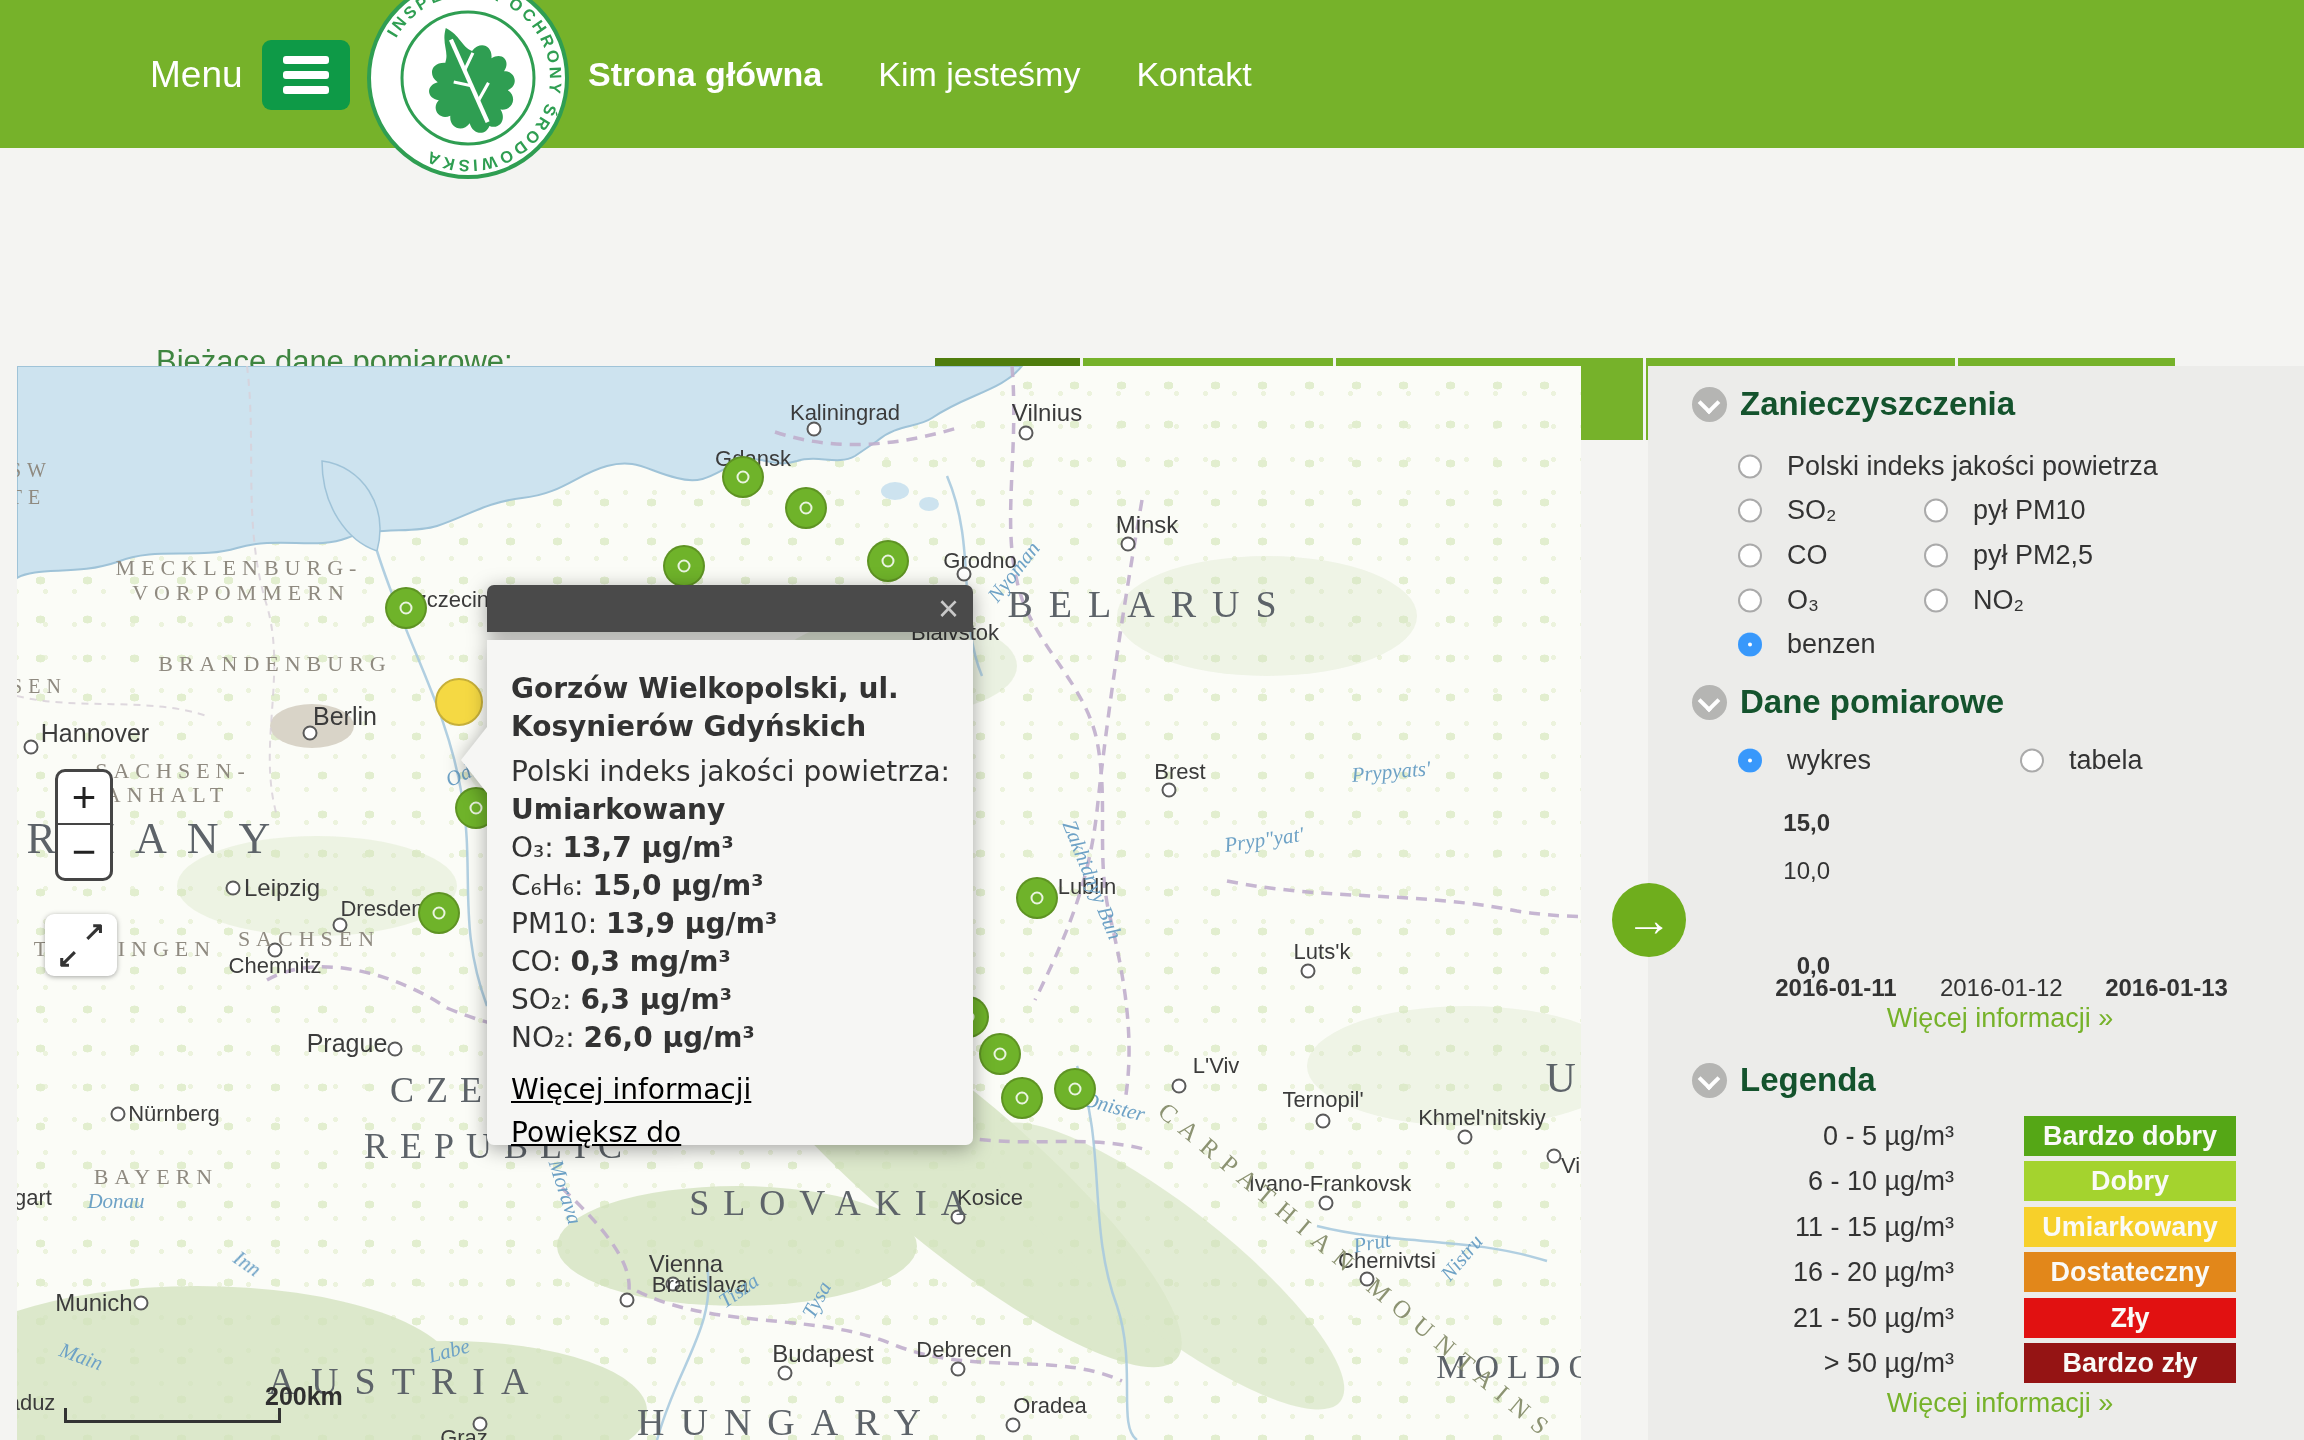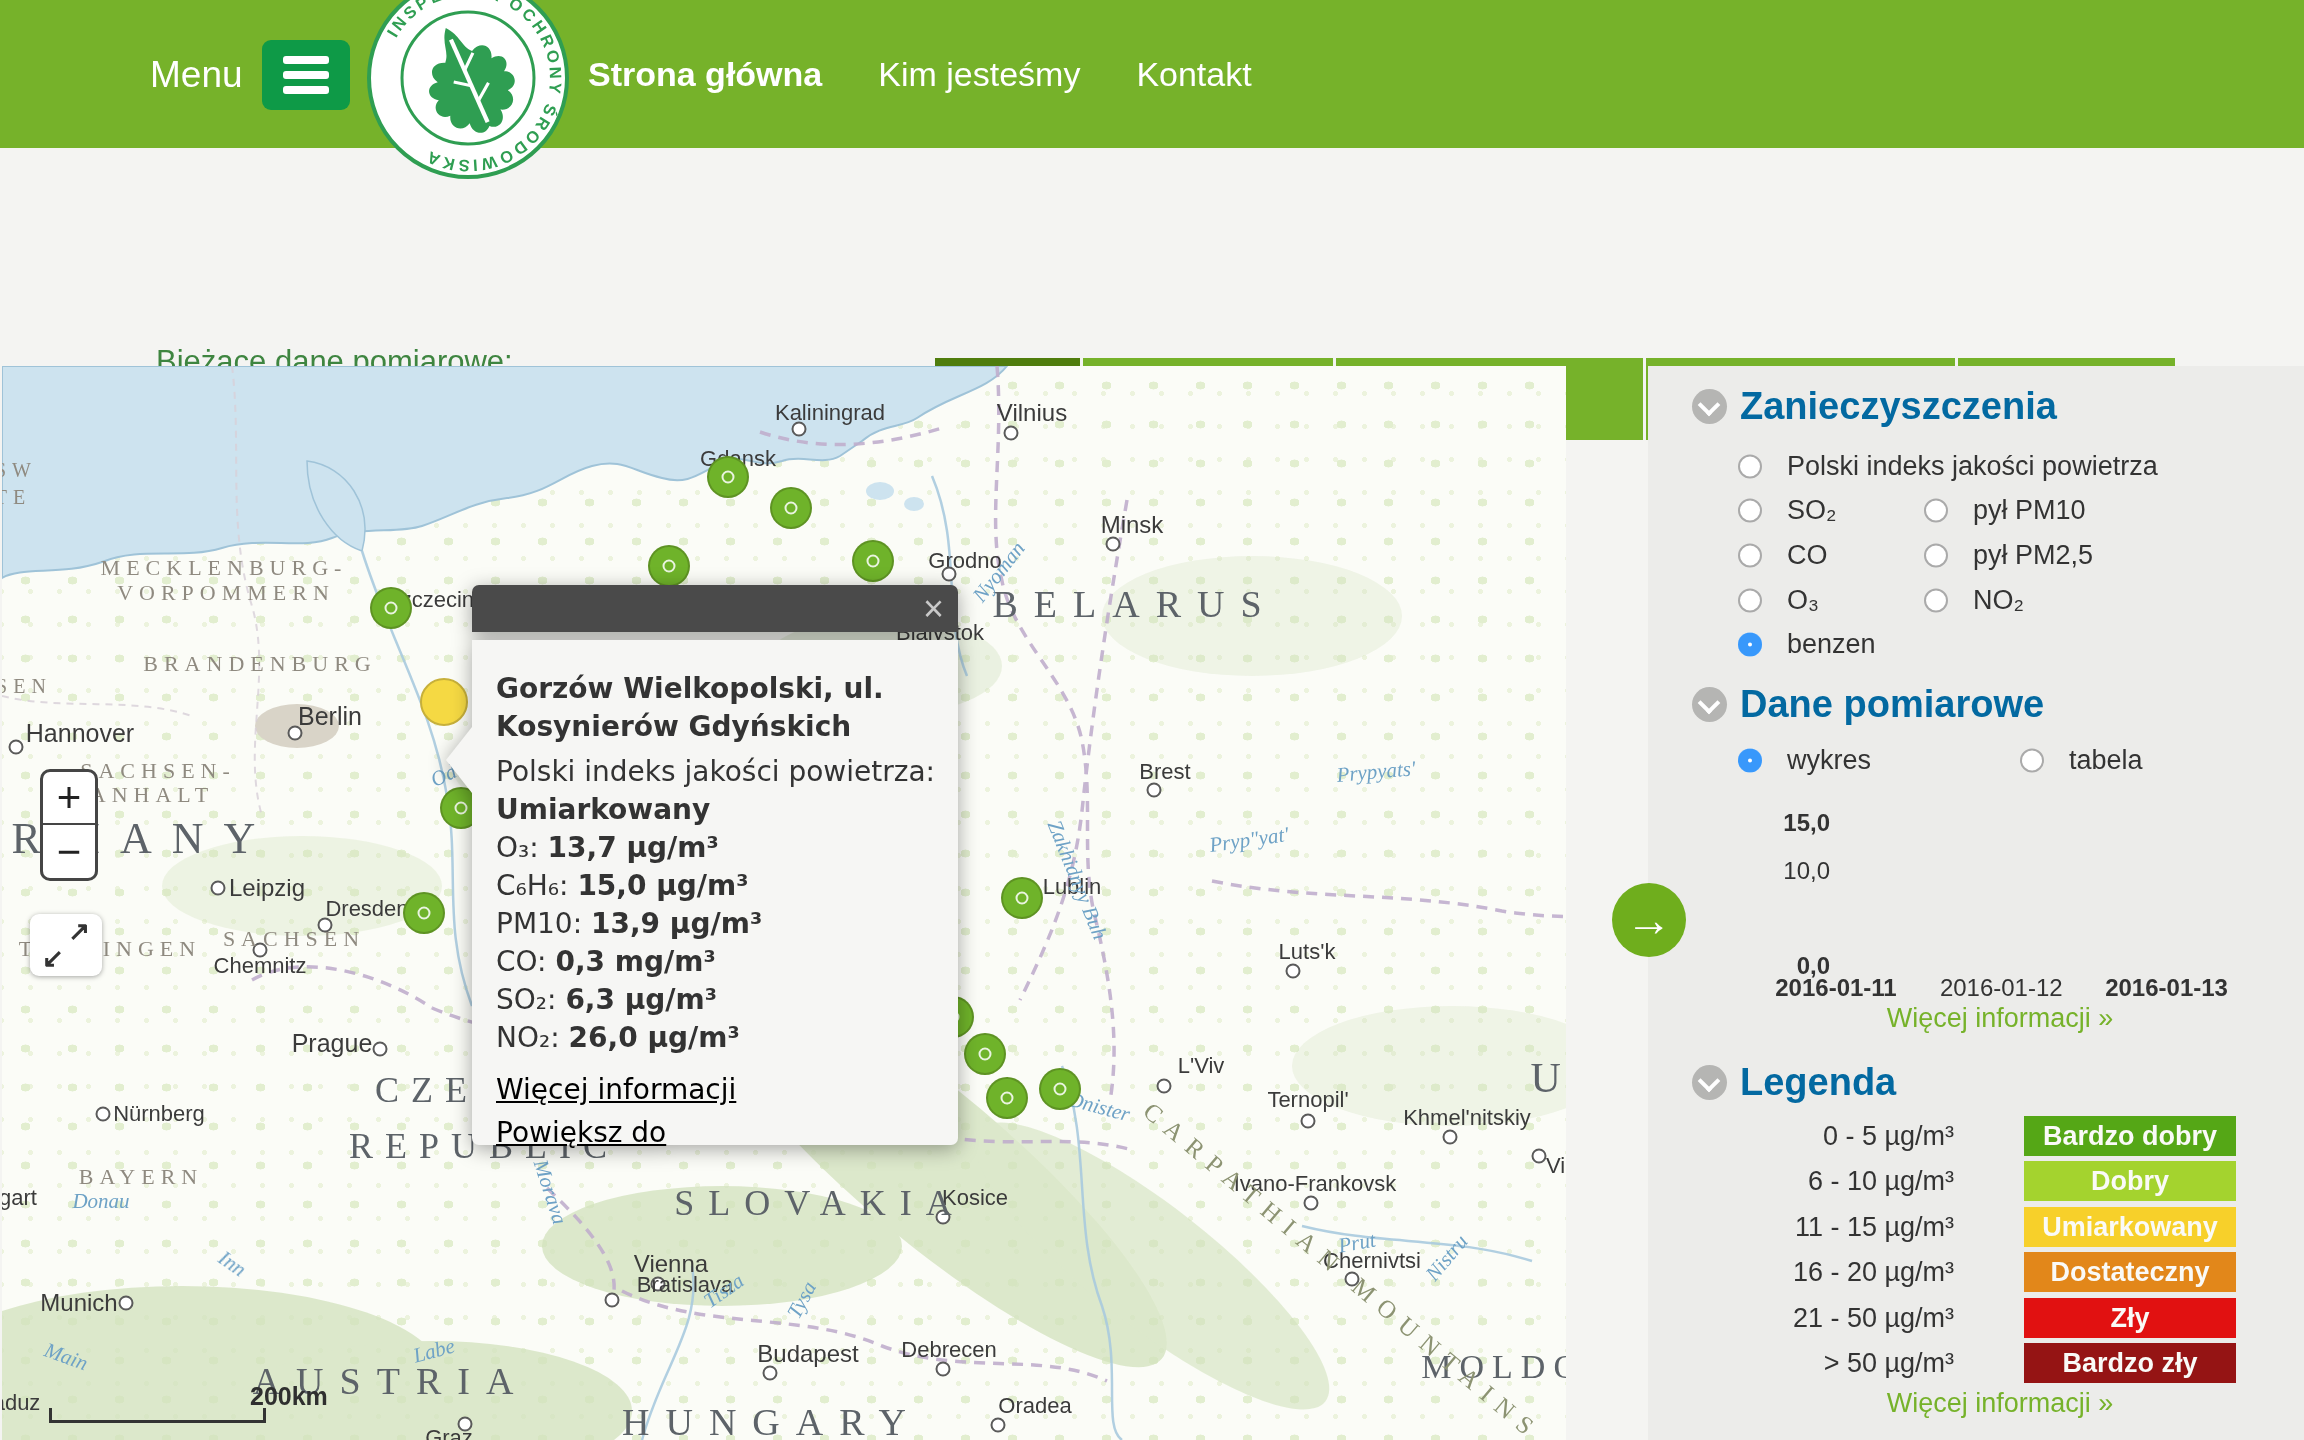--- a/index.html
+++ b/index.html
@@ -21,21 +21,21 @@
   
   .subheader{position:absolute;left:0;top:148px;width:2304px;height:218px;background:#f4f4f2;}
   .sub-title{position:absolute;left:156px;top:196px;font-size:31px;color:#3e8540;}
   .sub-date{position:absolute;left:156px;top:258px;font-size:25px;color:#3e8540;}
   .tabs{position:absolute;left:935px;top:210px;display:flex;gap:3px;}
   .tab{height:82px;display:flex;align-items:center;justify-content:center;text-align:center;
        background:#76b22a;color:#fff;font-size:27px;line-height:1.25;cursor:pointer;box-sizing:border-box;padding:0 30px;}
   .tab.active{background:#4f7d0d;}
 
   
-  .map{position:absolute;left:2px;top:366px;width:1564px;height:1074px;overflow:hidden;cursor:grab;
+  .map{position:absolute;left:17px;top:366px;width:1564px;height:1074px;overflow:hidden;cursor:grab;
        background-color:#fbfcf7;
        background-image:radial-gradient(#e2eecf 14%,rgba(0,0,0,0) 15%),radial-gradient(#ecf3dd 11%,rgba(0,0,0,0) 12%);
        background-size:47px 39px,29px 33px;background-position:0 0,14px 11px;}
   .map svg.bg{position:absolute;left:0;top:0;}
   .maplabel{position:absolute;transform:translate(-50%,-50%);white-space:nowrap;pointer-events:none;}
   .kind-city{font-size:22px;color:#3b3b3b;}
   .kind-country{font-family:"Liberation Serif",serif;color:#5d6369;}
   .kind-region{font-family:"Liberation Serif",serif;color:#8f8a80;font-size:22px;letter-spacing:6px;}
   .kind-river{font-family:"Liberation Serif",serif;font-style:italic;color:#6ea2c6;font-size:21px;}
   .kind-mountain{font-family:"Liberation Serif",serif;color:#8c9372;}
@@ -81,21 +81,21 @@
 
   .next-btn{position:absolute;left:1612px;top:883px;width:74px;height:74px;border-radius:50%;
          background:#6fae1d;z-index:30;border:none;cursor:pointer;color:#fff;font-size:46px;line-height:70px;text-align:center;padding:0;}
 
   
   .sidebar{position:absolute;left:1648px;top:366px;width:656px;height:1074px;background:#ececea;z-index:5;}
   .section-head{position:absolute;display:flex;align-items:center;gap:13px;}
   .chev{width:35px;height:35px;border-radius:50%;background:#b5b5b3;position:relative;flex:0 0 auto;}
   .chev::after{content:"";position:absolute;left:9px;top:8px;width:12px;height:12px;
        border-left:4px solid #fff;border-bottom:4px solid #fff;transform:rotate(-45deg);}
-  .section-title{font-size:38px;font-weight:bold;color:#0369a1;white-space:nowrap;}
+  .section-title{font-size:33px;font-weight:bold;color:#14532d;white-space:nowrap;}
   .opt{position:absolute;display:flex;align-items:center;gap:25px;transform:translateY(-50%);}
   .opt-label{font-size:27px;color:#333;white-space:nowrap;cursor:pointer;}
   .radio{width:24px;height:24px;border-radius:50%;background:#fff;border:2px solid #aaa;box-sizing:border-box;cursor:pointer;flex:0 0 auto;}
   .radio.sel{background:#3898fb;border:none;box-shadow:inset 0 0 0 10px #3898fb,inset 0 0 0 12px #fff;}
   .greenlink{position:absolute;width:340px;text-align:center;font-size:27px;color:#76b22a;cursor:pointer;}
 
   
   .ylab{position:absolute;width:52px;text-align:right;font-size:24px;color:#333;transform:translateY(-50%);}
   .xlab{position:absolute;width:160px;text-align:center;font-size:24px;color:#333;transform:translateX(-50%);}
   .blab{font-weight:bold;}

